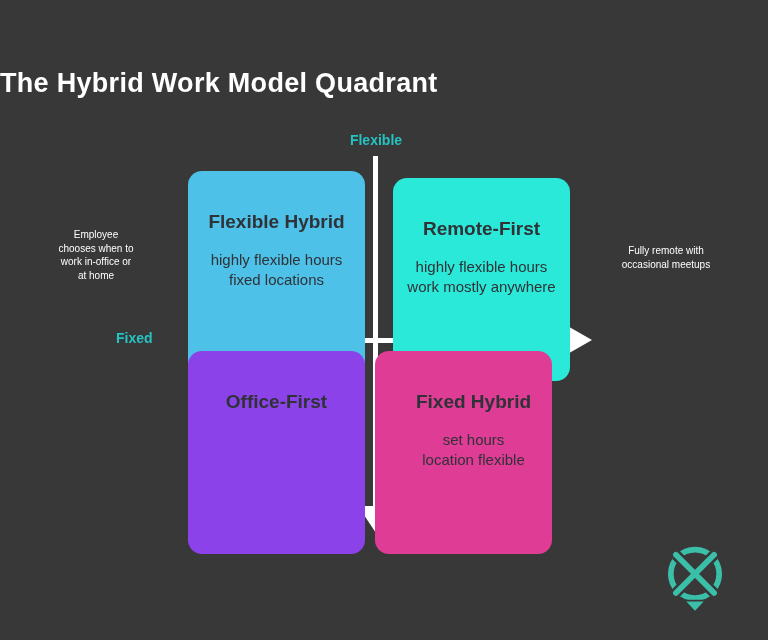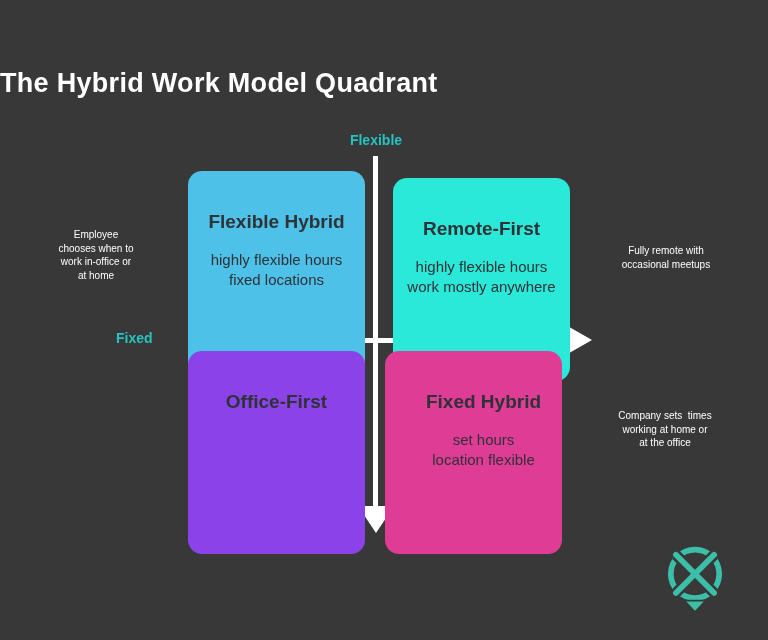--- a/index.html
+++ b/index.html
@@ -59,21 +59,21 @@
     width:177px;height:203px;
     border-radius:14px;
     display:flex;flex-direction:column;align-items:center;
     box-sizing:border-box;
     padding-top:40px;
     text-align:center;
   }
   .quad-card.q-blue{left:188px;top:171px;background:var(--quad-blue);}
   .quad-card.q-teal{left:385px;top:178px;background:var(--quad-teal);margin-left:8px;}
   .quad-card.q-purple{left:188px;top:351px;background:var(--quad-purple);gap:16px;}
-  .quad-card.q-pink{left:385px;top:351px;background:var(--quad-pink);padding-left:20px;}
+  .quad-card.q-pink{left:375px;top:351px;background:var(--quad-pink);padding-left:20px;}
   .quad-title{
     color:var(--text-dark);
     font-size:19px;font-weight:bold;
   }
   .quad-subtitle{
     margin-top:17px;
     color:var(--text-dark);
     font-size:15px;line-height:1.35;
     white-space:pre-wrap;
   }
@@ -130,23 +130,20 @@
     <div class="quad-subtitle">set hours
 location flexible</div>
   </div>
 
   <div class="annotation top-left">Employee
 chooses when to
 work in-office or
 at home</div>
   <div class="annotation top-right">Fully remote with
 occasional meetups</div>
-  <div class="annotation bottom-right">Company sets  times
-working at home or
-at the office</div>
 
   <svg class="brand-logo" viewBox="0 0 100 110" fill="none" xmlns="http://www.w3.org/2000/svg">
     <circle cx="50" cy="47" r="38" stroke="var(--logo-teal)" stroke-width="9"></circle>
     <line x1="20" y1="17" x2="80" y2="77" stroke="var(--background)" stroke-width="17"></line>
     <line x1="80" y1="17" x2="20" y2="77" stroke="var(--background)" stroke-width="17"></line>
     <line x1="20" y1="17" x2="80" y2="77" stroke="var(--logo-teal)" stroke-width="9" stroke-linecap="round"></line>
     <line x1="80" y1="17" x2="20" y2="77" stroke="var(--logo-teal)" stroke-width="9" stroke-linecap="round"></line>
     <polygon points="33,89 67,89 50,107" fill="var(--logo-teal)" stroke="var(--background)" stroke-width="3"></polygon>
   </svg>
 

